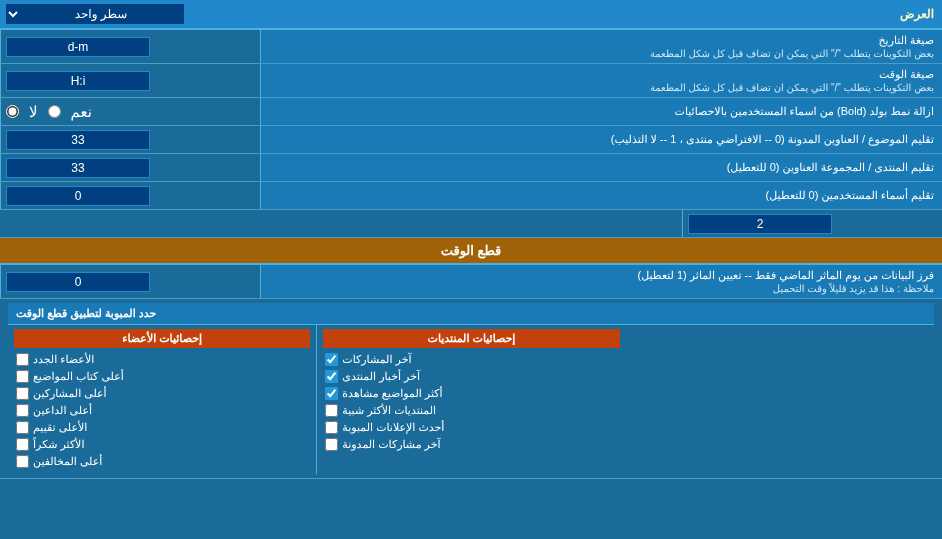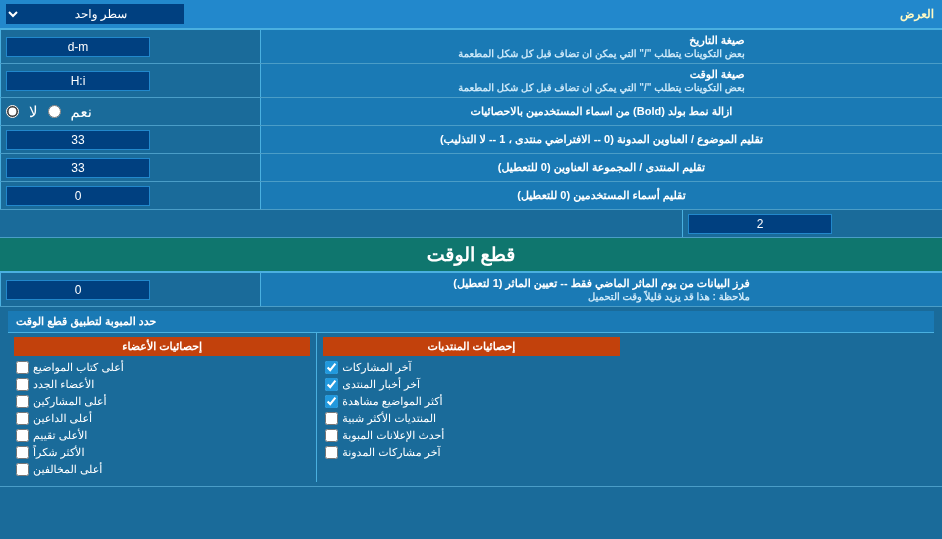--- a/index.html
+++ b/index.html
@@ -23,25 +23,24 @@
       align-items: stretch;
     }
 
     .row-label {
       flex: 1;
       background: #1a7ab5;
       color: #fff;
       padding: 4px 8px;
       display: flex;
       align-items: center;
-      justify-content: center;
+      justify-content: flex-start;
       text-align: right;
       font-size: 11px;
       border-left: 1px solid #4ab0e0;
-      font-weight: bold;
     }
 
     .row-label small {
       font-size: 10px;
       color: #cce8f8;
     }
 
     .row-input {
       width: 260px;
       background: #1a6b9a;
@@ -95,25 +94,25 @@
     .header-input-area {
       width: 260px;
       display: flex;
       align-items: center;
       justify-content: flex-end;
       padding: 3px 5px;
     }
 
     
     .section-header {
-      background: #0f766e;
+      background: #a16207;
       color: #fff;
       text-align: center;
       font-weight: bold;
-      font-size: 19px;
+      font-size: 13px;
       padding: 5px 8px;
       border-bottom: 2px solid #4ab0e0;
     }
 
     
     .radio-group {
       display: flex;
       gap: 10px;
       align-items: center;
       justify-content: flex-end;
@@ -314,28 +313,28 @@
         </div>
         <div class="checkbox-item">
           <span>آخر مشاركات المدونة</span>
           <input type="checkbox" style="">
         </div>
       </div>
 
       <div class="checkbox-col">
         <div class="checkbox-col-header">إحصائيات الأعضاء</div>
         <div class="checkbox-item">
+          <span>الأعضاء الجدد</span>
+          <input type="checkbox" style="">
+        </div>
+        <div class="checkbox-item">
           <span>أعلى كتاب المواضيع</span>
           <input type="checkbox" style="">
         </div>
         <div class="checkbox-item">
-          <span>الأعضاء الجدد</span>
-          <input type="checkbox" style="">
-        </div>
-        <div class="checkbox-item">
           <span>أعلى المشاركين</span>
           <input type="checkbox" style="">
         </div>
         <div class="checkbox-item">
           <span>أعلى الداعين</span>
           <input type="checkbox" style="">
         </div>
         <div class="checkbox-item">
           <span>الأعلى تقييم</span>
           <input type="checkbox" style="">

